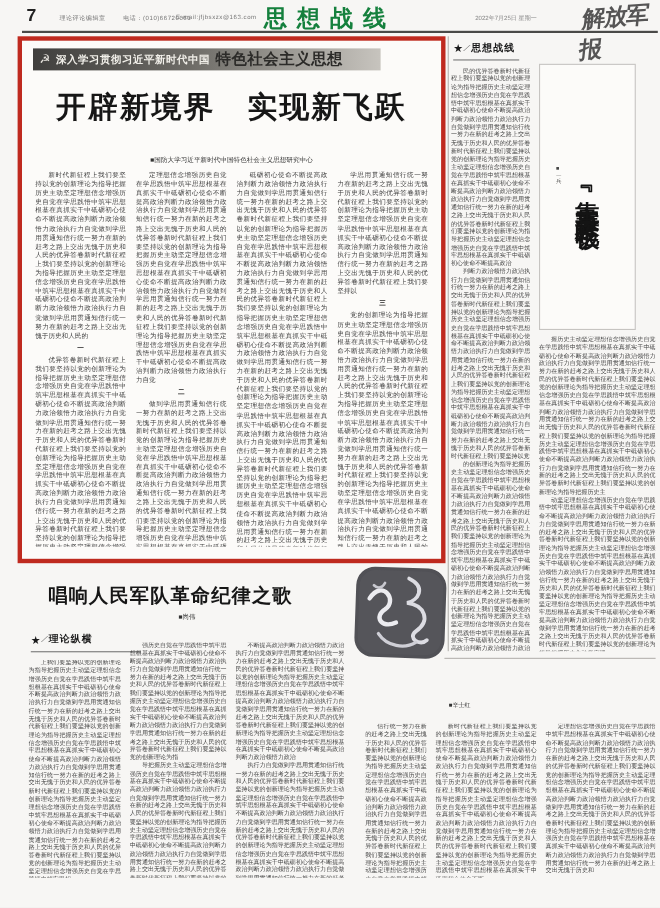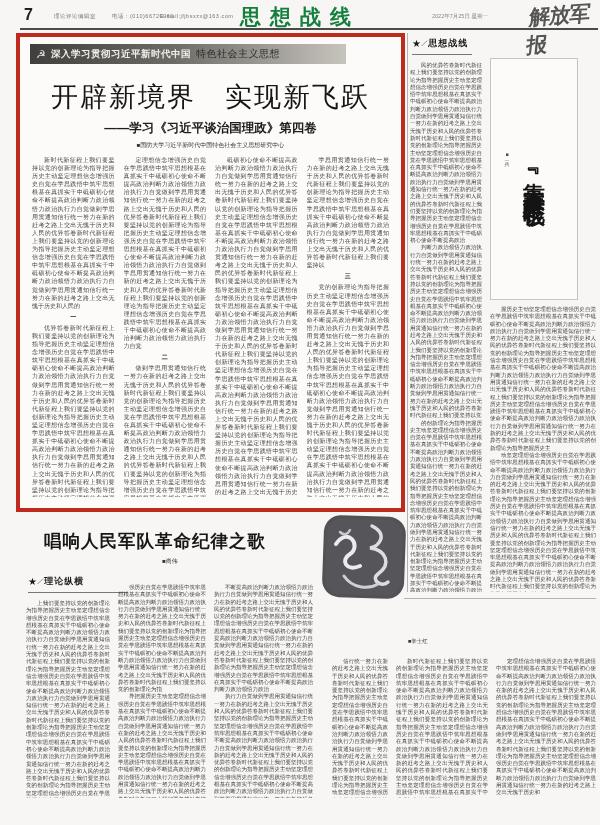--- a/index.html
+++ b/index.html
@@ -12,22 +12,22 @@
   .section-title{font-size:21px;font-weight:900;color:#15803d;letter-spacing:9px;font-family:"Liberation Serif",serif;}
   .date-line{font-size:5.5px;color:#888;}
   .masthead{font-size:21px;font-weight:900;color:#3a3a3a;transform:rotate(-4deg) skewX(-10deg);font-family:"Liberation Serif",serif;opacity:.85;letter-spacing:-1px;}
   .hdr-rule{height:2px;background:#4a4a48;}
   .thin-rule{background:#b5b3b0;}
   
   .redbox{left:16px;top:33px;width:389px;height:479px;border:4px solid #bf2a1f;background:#fcfbf9;box-sizing:border-box;}
   .banner{left:10px;top:7px;width:316px;height:20px;background:linear-gradient(90deg,#403f3d 0%,#6d6b66 45%,#c7c4be 100%);display:flex;align-items:center;padding:0 6px;box-sizing:border-box;gap:5px;}
   .banner .emblem{color:#e8e5df;font-size:11px;line-height:1;}
   .banner .bl{color:#f1efe9;font-size:9.5px;font-weight:700;letter-spacing:.5px;white-space:nowrap;}
-  .banner .br{color:#2c2b29;font-size:10px;font-weight:400;letter-spacing:.5px;white-space:nowrap;}
-  .lead-title{left:0;top:42px;width:100%;text-align:center;font-size:27px;font-weight:400;color:#161616;letter-spacing:2px;}
+  .banner .br{color:#2c2b29;font-size:14px;font-weight:700;letter-spacing:.5px;white-space:nowrap;}
+  .lead-title{left:0;top:42px;width:100%;text-align:center;font-size:27px;font-weight:700;color:#161616;letter-spacing:2px;}
   .lead-sub{left:0;top:83px;width:100%;text-align:center;font-size:12.5px;font-weight:700;color:#1d1d1d;}
   .lead-byline{left:0;top:104px;width:100%;text-align:center;font-size:6px;color:#333;}
   .lead-cols{left:12px;top:119px;width:357px;height:341px;display:flex;gap:9px;}
   .col{flex:1;overflow:hidden;}
   .bodytext, .col{font-family:"Liberation Serif",serif;font-size:6px;line-height:8.1px;color:#3f3f3f;text-align:justify;}
   .bodytext p,.col p{margin:0;text-indent:2em;}
   .sec-head{text-align:center;font-weight:700;color:#222;margin:3px 0;text-indent:0;}
   .sm{font-size:5.5px;line-height:7.3px;}
   
   .marker{display:flex;align-items:center;gap:3px;}
@@ -60,21 +60,20 @@
   <div class="abs masthead" style="left:528px;top:1px;">解放军报</div>
   <div class="abs hdr-rule" style="left:20px;top:28px;width:578px;"></div>
 
   <div class="abs redbox">
     <div class="abs banner">
       <span class="emblem">☭</span>
       <span class="bl">深入学习贯彻习近平新时代中国</span>
       <span class="br">特色社会主义思想</span>
     </div>
     <div class="abs lead-title">开辟新境界　实现新飞跃</div>
-    <div class="abs lead-sub">——学习《习近平谈治国理政》第四卷</div>
     <div class="abs lead-byline">■国防大学习近平新时代中国特色社会主义思想研究中心</div>
     <div class="abs lead-cols">
       <div class="col">
           <p>新时代新征程上我们要坚持以党的创新理论为指导把握历史主动坚定理想信念增强历史自觉在学思践悟中筑牢思想根基在真抓实干中砥砺初心使命不断提高政治判断力政治领悟力政治执行力自觉做到学思用贯通知信行统一努力在新的赶考之路上交出无愧于历史和人民的优异答卷新时代新征程上我们要坚持以党的创新理论为指导把握历史主动坚定理想信念增强历史自觉在学思践悟中筑牢思想根基在真抓实干中砥砺初心使命不断提高政治判断力政治领悟力政治执行力自觉做到学思用贯通知信行统一努力在新的赶考之路上交出无愧于历史和人民的</p>
           <div class="sec-head">一</div>
           <p>优异答卷新时代新征程上我们要坚持以党的创新理论为指导把握历史主动坚定理想信念增强历史自觉在学思践悟中筑牢思想根基在真抓实干中砥砺初心使命不断提高政治判断力政治领悟力政治执行力自觉做到学思用贯通知信行统一努力在新的赶考之路上交出无愧于历史和人民的优异答卷新时代新征程上我们要坚持以党的创新理论为指导把握历史主动坚定理想信念增强历史自觉在学思践悟中筑牢思想根基在真抓实干中砥砺初心使命不断提高政治判断力政治领悟力政治执行力自觉做到学思用贯通知信行统一努力在新的赶考之路上交出无愧于历史和人民的优异答卷新时代新征程上我们要坚持以党的创新理论为指导把握历史主动坚定理想信念增强历史自觉在学思践悟中筑牢思想根基在真抓实干中砥砺初心</p>
         </div>
       <div class="col">
           <p>定理想信念增强历史自觉在学思践悟中筑牢思想根基在真抓实干中砥砺初心使命不断提高政治判断力政治领悟力政治执行力自觉做到学思用贯通知信行统一努力在新的赶考之路上交出无愧于历史和人民的优异答卷新时代新征程上我们要坚持以党的创新理论为指导把握历史主动坚定理想信念增强历史自觉在学思践悟中筑牢思想根基在真抓实干中砥砺初心使命不断提高政治判断力政治领悟力政治执行力自觉做到学思用贯通知信行统一努力在新的赶考之路上交出无愧于历史和人民的优异答卷新时代新征程上我们要坚持以党的创新理论为指导把握历史主动坚定理想信念增强历史自觉在学思践悟中筑牢思想根基在真抓实干中砥砺初心使命不断提高政治判断力政治领悟力政治执行力自觉</p>
           <div class="sec-head">二</div>

